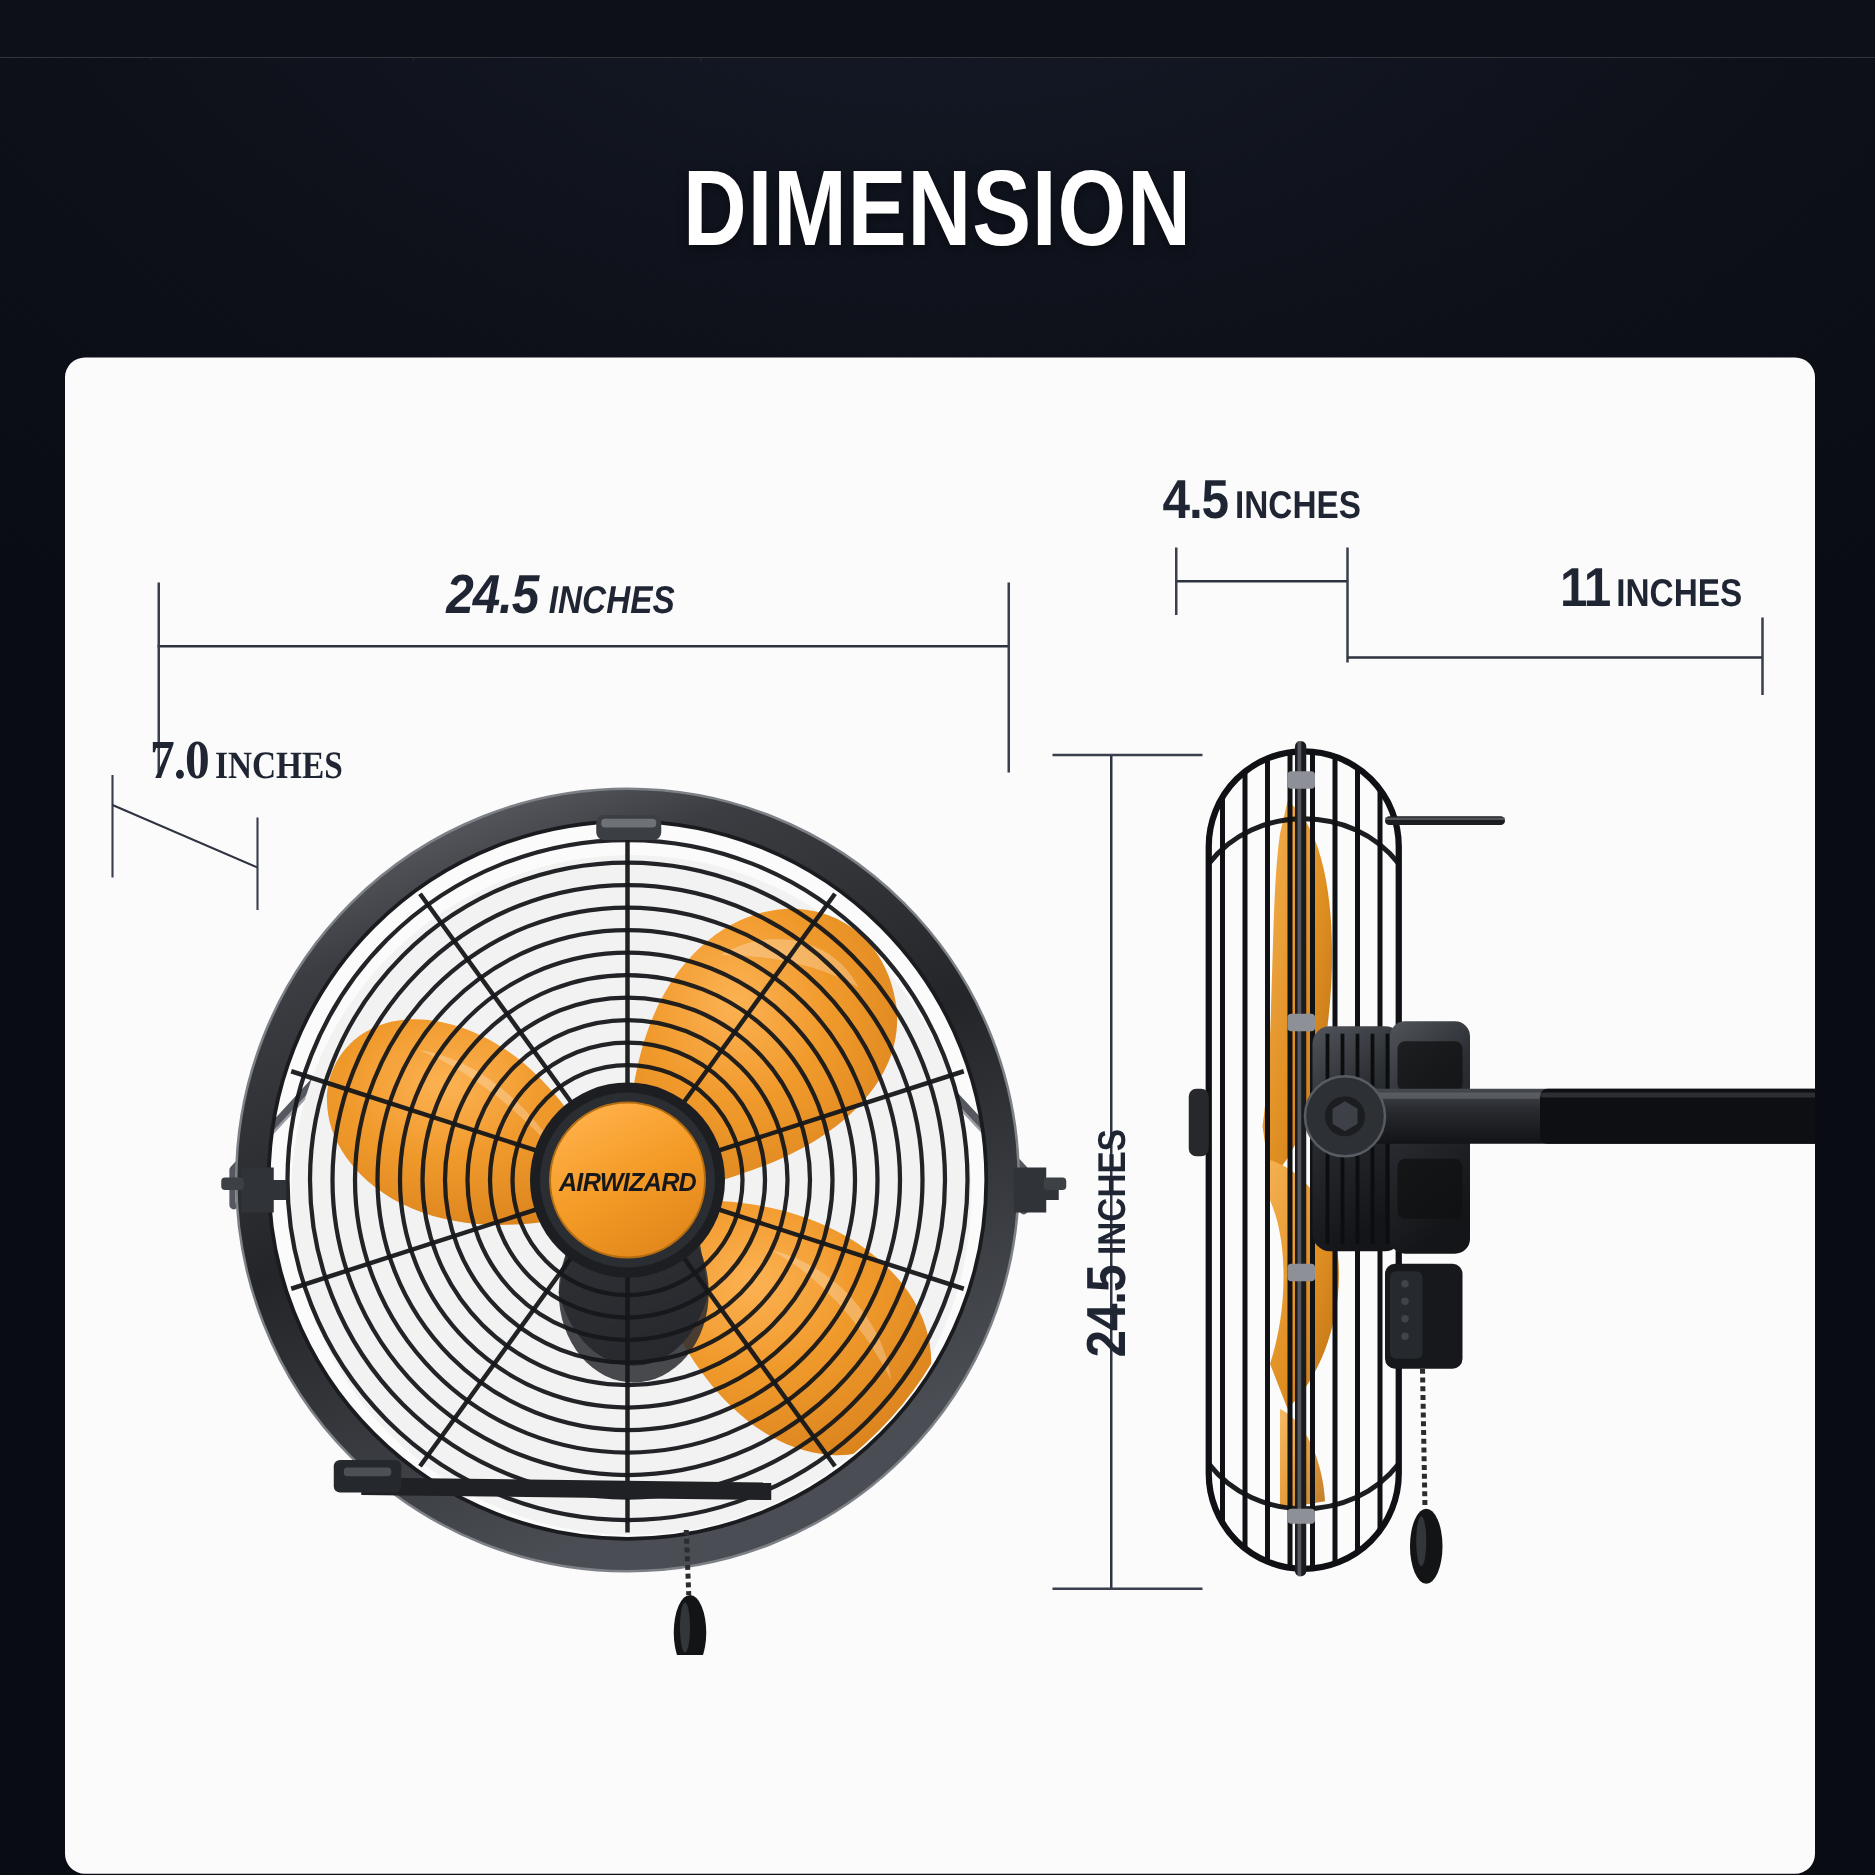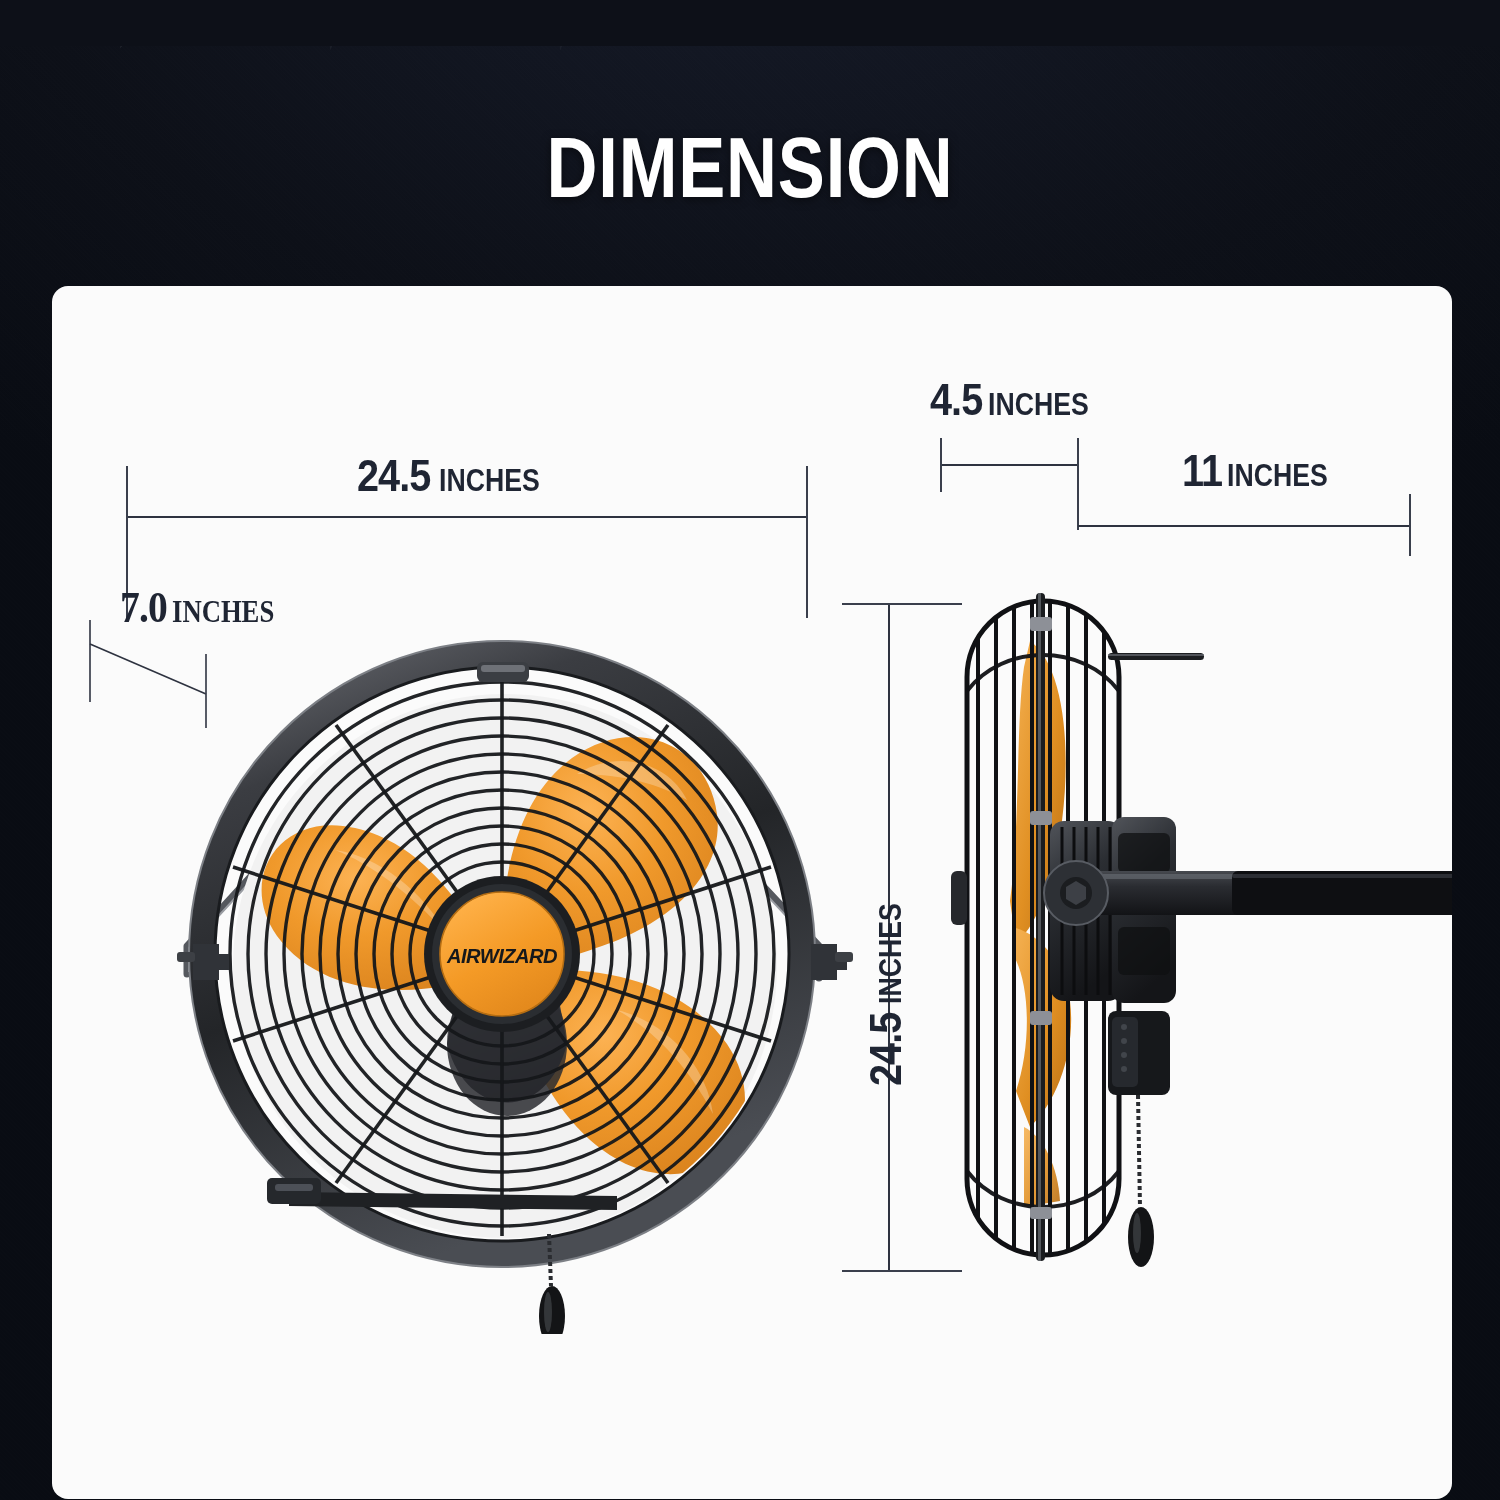--- a/index.html
+++ b/index.html
@@ -42,21 +42,21 @@
   .tick-h{position:absolute;height:1.7px;background:#3a3f4c;}
 
   .dimlabel{position:absolute;color:#1f2533;white-space:nowrap;
     font-family:"Liberation Sans", sans-serif;font-weight:700;line-height:1;}
   .dimlabel .num{font-size:44px;letter-spacing:-1px;display:inline-block;transform:scaleX(.9);transform-origin:left bottom;}
   .dimlabel .unit{font-size:31px;letter-spacing:0px;display:inline-block;transform:scaleX(.86);transform-origin:left bottom;font-weight:600;}
 
   .vertlabel{position:absolute;transform-origin:left top;}
 
   
-  .front{position:absolute;left:95px;top:288px;width:740px;height:760px;}
+  .front{position:absolute;left:95px;top:278px;width:740px;height:760px;}
   .front svg{position:absolute;left:0;top:0;}
 
   
   .side{position:absolute;left:860px;top:285px;width:580px;height:740px;}
   .side svg{position:absolute;left:0;top:0;}
 </style>
 </head>
 <body>
 
 <div id="stage">
@@ -289,21 +289,21 @@
           <line x1="226" y1="524" x2="228" y2="636" stroke="#2a2c30" stroke-width="4" stroke-dasharray="4 3"></line>
           <ellipse cx="229" cy="666" rx="13" ry="30" fill="#131416"></ellipse>
           <ellipse cx="225" cy="662" rx="4" ry="20" fill="#3c3e42" opacity=".8"></ellipse>
         </g>
       </svg>
     </div>
 
     <div class="dim dline-h" style="left:74px;top:230px;width:682px;"></div>
     <div class="tick-v" style="left:74px;top:180px;height:152px;"></div>
     <div class="tick-v" style="left:754px;top:180px;height:152px;"></div>
-    <div class="dimlabel" style="left:305px;top:168px;">
+    <div class="dimlabel" style="left:305px;top:168px;font-style:italic;">
       <span class="num">24.5</span><span class="unit">INCHES</span>
     </div>
 
     <svg style="position:absolute;left:30px;top:320px;" width="190" height="130">
       <line x1="8" y1="14" x2="8" y2="96" stroke="#3a3f4c" stroke-width="1.7"></line>
       <line x1="8" y1="38" x2="124" y2="88" stroke="#2e3340" stroke-width="1.6"></line>
       <line x1="124" y1="48" x2="124" y2="122" stroke="#3a3f4c" stroke-width="1.7"></line>
     </svg>
     <div class="dimlabel" style="left:68px;top:300px;font-family:Liberation Serif, serif;">
       <span class="num">7.0</span><span class="unit">INCHES</span>
@@ -311,21 +311,21 @@
 
     <div class="dim dline-h" style="left:888px;top:178px;width:138px;"></div>
     <div class="tick-v" style="left:888px;top:152px;height:54px;"></div>
     <div class="tick-v" style="left:1025px;top:152px;height:92px;"></div>
     <div class="dimlabel" style="left:878px;top:92px;text-align:center;">
       <span class="num">4.5</span><span class="unit">INCHES</span>
     </div>
 
     <div class="dim dline-h" style="left:1026px;top:239px;width:332px;"></div>
     <div class="tick-v" style="left:1357px;top:208px;height:62px;"></div>
-    <div class="dimlabel" style="left:1130px;top:163px;text-align:center;">
+    <div class="dimlabel" style="left:1196px;top:163px;text-align:center;">
       <span class="num">11</span><span class="unit">INCHES</span>
     </div>
 
     <div class="dim dline-v" style="left:836px;top:318px;height:667px;"></div>
     <div class="tick-h" style="left:790px;top:317px;width:120px;"></div>
     <div class="tick-h" style="left:790px;top:984px;width:120px;"></div>
     <div class="vertlabel dimlabel" style="left:812px;top:800px;transform:rotate(-90deg);">
       <span class="num">24.5</span><span class="unit">INCHES</span>
     </div>
 

